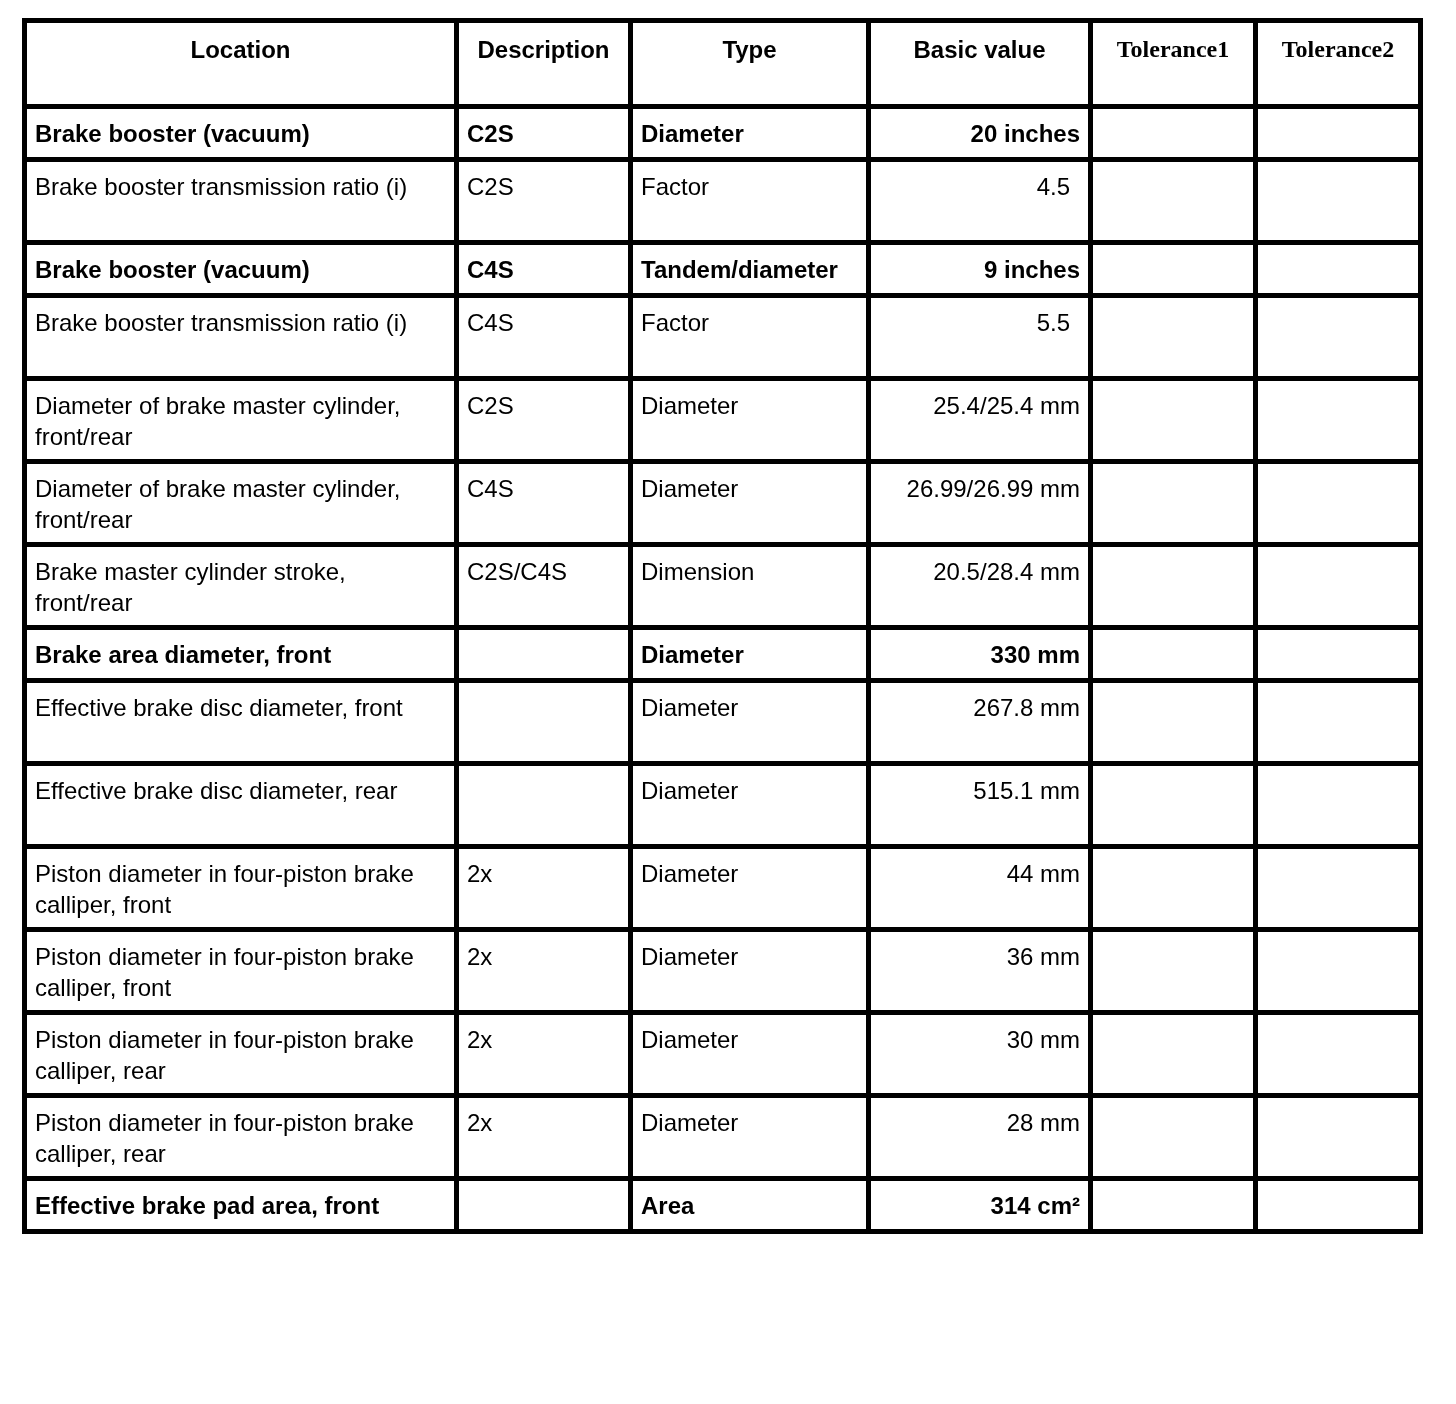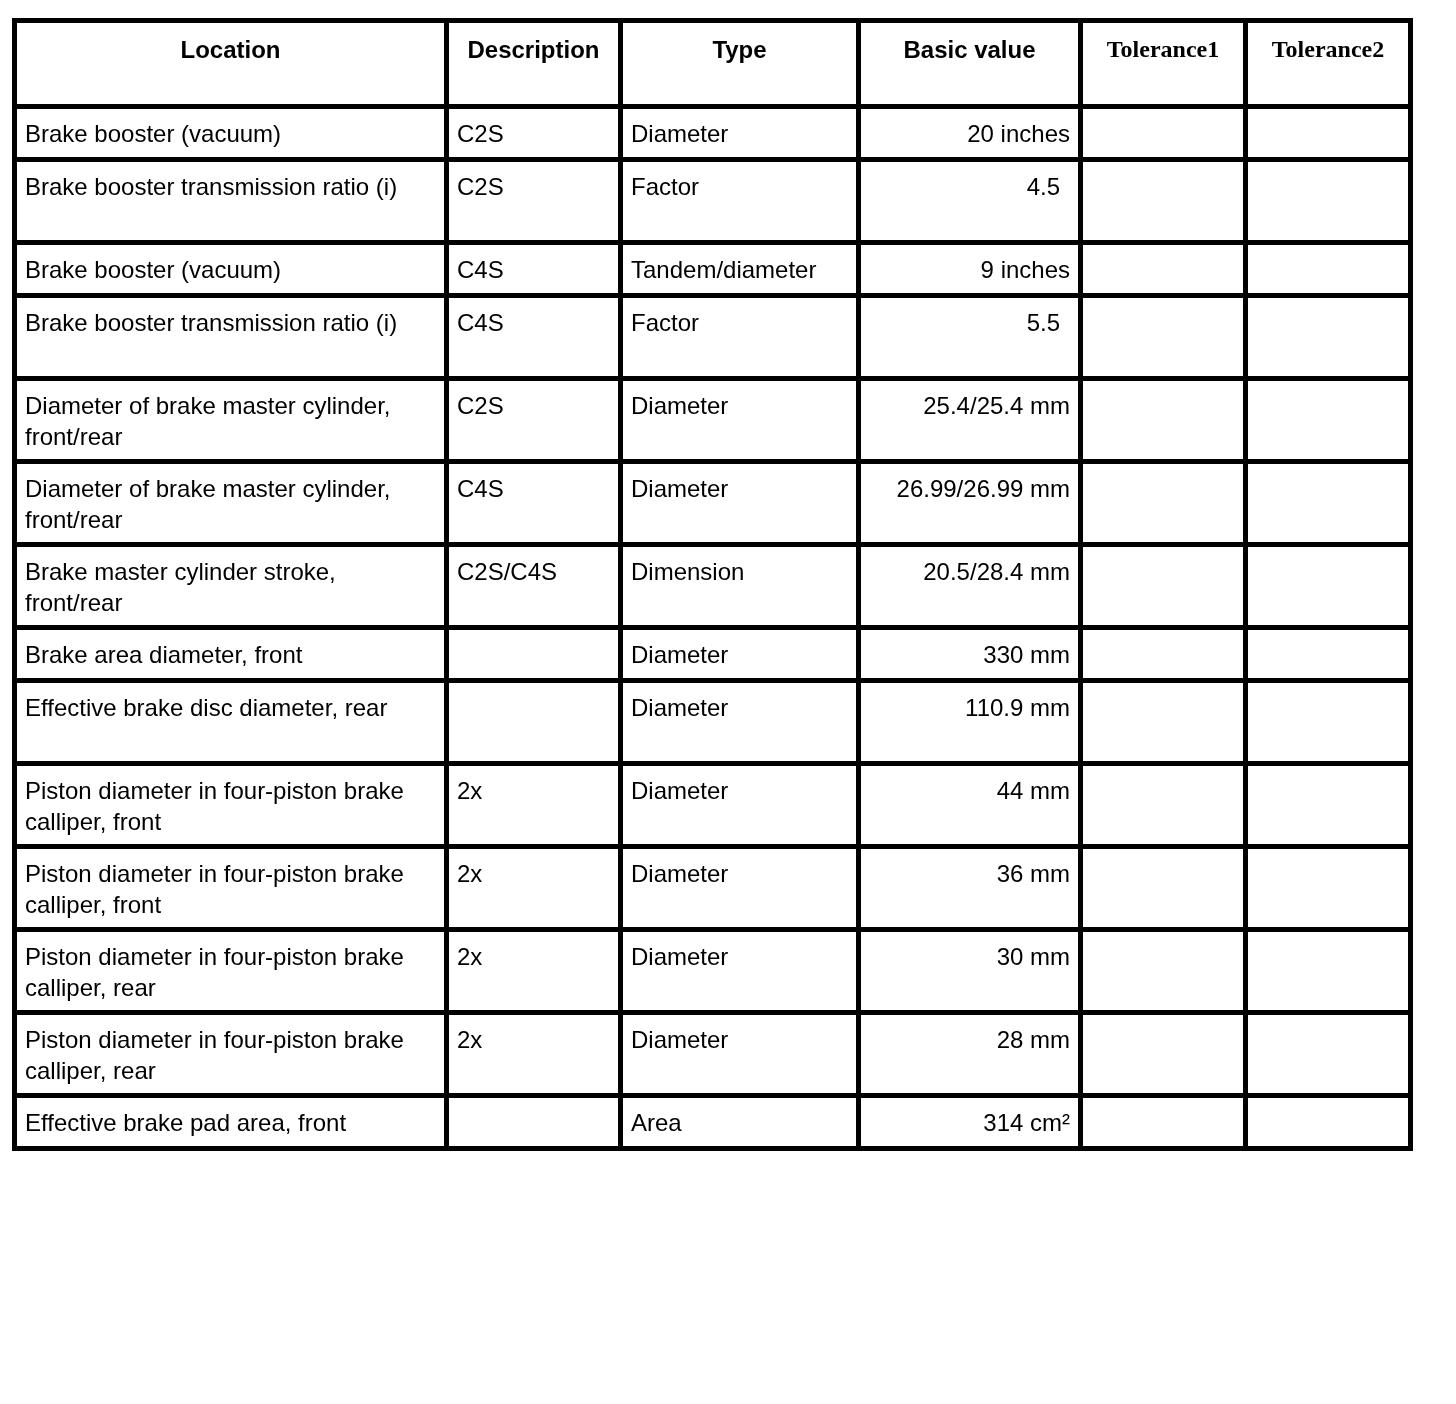--- a/index.html
+++ b/index.html
@@ -1,34 +1,34 @@
 <!DOCTYPE html>
 <html><head>
 <meta charset="utf-8">
 <style>
   html, body { margin: 0; padding: 0; background: #ffffff; }
   body { width: 1456px; height: 1404px; position: relative; font-family: "Liberation Sans", sans-serif; color: #000; }
   table.spec {
-    position: absolute; left: 12px; top: 18px;
+    position: absolute; left: 22px; top: 18px;
     border-collapse: collapse;
     width: 1401px;
     table-layout: fixed;
   }
   table.spec th, table.spec td {
     border: 5px solid #000;
     vertical-align: top;
     font-size: 24px;
     line-height: 31px;
     padding: 9px 8px 0 8px;
   }
   table.spec th { font-weight: bold; text-align: center; padding-top: 11px; }
   table.spec td.num { text-align: right; }
   table.spec th.col-tol { line-height: 30px; font-family: Liberation Serif, serif; }
   tr.hdr { height: 86px; }
-  tr.r1 { height: 53px; }
+  tr.r1 { height: 53px; font-weight: bold; }
   tr.r2 { height: 83px; }
 </style>
 </head>
 <body>
 
 <table class="spec">
   <colgroup>
     <col style="width:432px">
     <col style="width:174px">
     <col style="width:238px">
@@ -105,24 +105,32 @@
     </tr>
     <tr class="r1">
       <td>Brake area diameter, front</td>
       <td></td>
       <td>Diameter</td>
       <td class="num">330 mm</td>
       <td></td>
       <td></td>
     </tr>
     <tr class="r2">
+      <td>Effective brake disc diameter, front</td>
+      <td></td>
+      <td>Diameter</td>
+      <td class="num">267.8 mm</td>
+      <td></td>
+      <td></td>
+    </tr>
+    <tr class="r2">
       <td>Effective brake disc diameter, rear</td>
       <td></td>
       <td>Diameter</td>
-      <td class="num">110.9 mm</td>
+      <td class="num">515.1 mm</td>
       <td></td>
       <td></td>
     </tr>
     <tr class="r2">
       <td>Piston diameter in four-piston brake calliper, front</td>
       <td>2x</td>
       <td>Diameter</td>
       <td class="num">44 mm</td>
       <td></td>
       <td></td>

